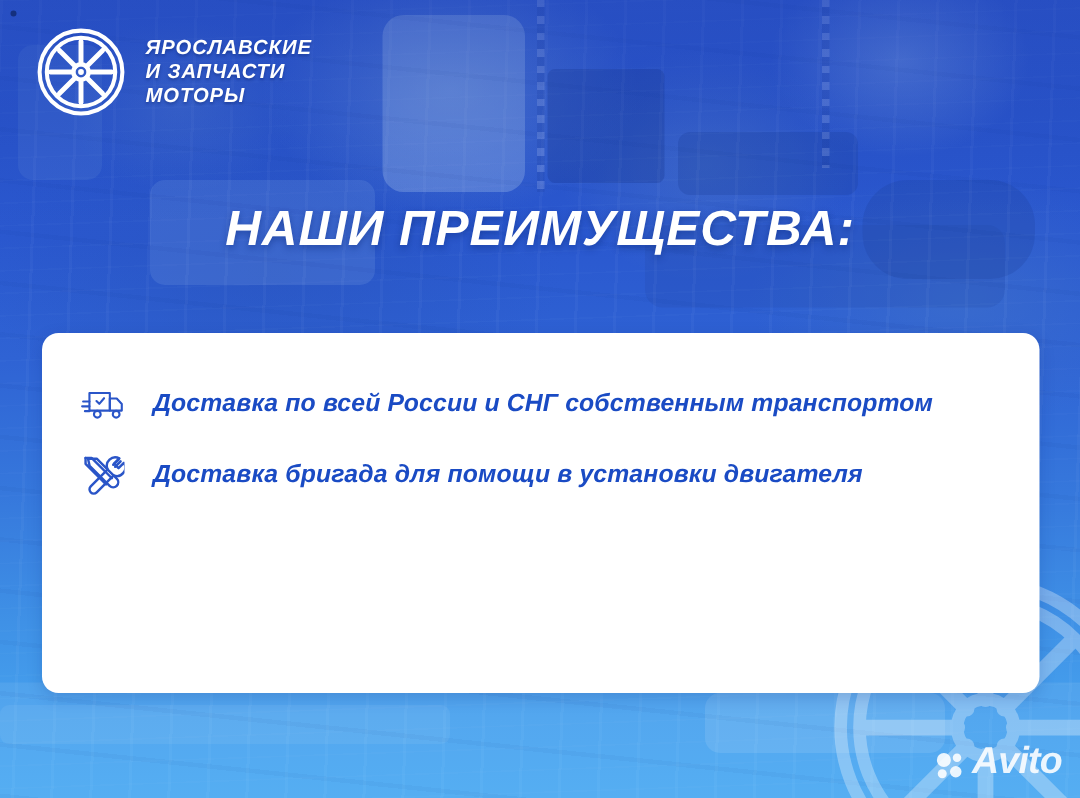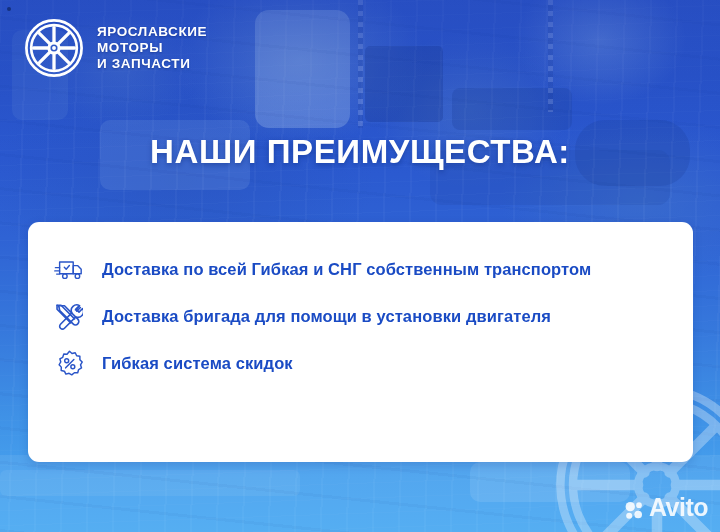--- a/index.html
+++ b/index.html
@@ -12,20 +12,21 @@
     font-family: "Liberation Sans", sans-serif;
     -webkit-font-smoothing: antialiased;
   }
 
   .banner {
     position: relative;
     width: 720px;
     height: 532px;
     overflow: hidden;
     background: #a21caf;
+    font-style: italic;
   }
 
   
   .bg-photo {
     position: absolute;
     inset: 0;
     background:
       radial-gradient(ellipse 180px 120px at 300px 60px, rgba(120,160,220,.45), rgba(120,160,220,0) 70%),
       radial-gradient(ellipse 140px 110px at 470px 110px, rgba(90,130,200,.40), rgba(90,130,200,0) 70%),
       radial-gradient(ellipse 120px 90px at 600px 40px, rgba(150,185,235,.35), rgba(150,185,235,0) 72%),
@@ -241,22 +242,22 @@
           <path d="M50 59 L50 84"></path>
           <path d="M43.6 56.4 L26 74"></path>
           <path d="M41 50 L16 50"></path>
           <path d="M43.6 43.6 L26 26"></path>
         </g>
       </g>
       <circle cx="50" cy="50" r="3.2" fill="#ffffff"></circle>
     </svg>
     <div class="logo-text">
       <div>ЯРОСЛАВСКИЕ</div>
+      <div>И ЗАПЧАСТИ</div>
       <div>МОТОРЫ</div>
-      <div>И ЗАПЧАСТИ</div>
     </div>
   </div>
 
   <div class="headline">НАШИ ПРЕИМУЩЕСТВА:</div>
 
   <div class="card">
     <ul class="benefit-list">
 
 
       <li class="benefit">
@@ -265,48 +266,37 @@
             <path d="M6 4.5 H20.5 V17 H6 Z"></path>
             <path d="M20.5 8.4 H25.4 L29 12.3 V17 H20.5 Z"></path>
             <path d="M11 10.2 L13 12.2 L16.4 8.2"></path>
             <circle cx="11.6" cy="19.6" r="2.4"></circle>
             <circle cx="25" cy="19.6" r="2.4"></circle>
             <path d="M1.5 10.5 H6"></path>
             <path d="M0.8 14 H6"></path>
             <path d="M2.8 17.4 H6"></path>
           </svg>
         </span>
-        <span class="benefit-text">Доставка по всей Гибкая и СНГ собственным транспортом</span>
+        <span class="benefit-text">Доставка по всей России и СНГ собственным транспортом</span>
       </li>
 
       <li class="benefit">
         <span class="benefit-icon">
           <svg width="28" height="28" viewBox="0 0 26 26" fill="none" stroke="currentColor" stroke-width="1.5" stroke-linecap="round" stroke-linejoin="round">
             <path d="M3.4 2.6 L8.8 2.6 L21.2 15 A3.1 3.1 0 0 1 16.8 19.4 L4.4 7 Z" transform="rotate(0 13 13)"></path>
             <path d="M22.4 3 L19 6.4 M23.6 4.2 L20.2 7.6"></path>
             <path d="M22.8 2.4 A5.2 5.2 0 0 0 15.6 9.2 L5.1 19.7 A2.6 2.6 0 0 0 8.8 23.4 L19.3 12.9 A5.2 5.2 0 0 0 25.6 5.2 L22.3 8.5 L19.5 5.7 Z"></path>
             <path d="M2.2 3.6 L6.6 2.3 L22 17.7 A2.4 2.4 0 0 1 18.6 21.1 L3.2 5.7 Z" opacity="0"></path>
             <path d="M1.9 2.1 L5.6 2.1 L18.2 14.7"></path>
             <path d="M1.9 2.1 L1.9 5.8 L14.6 18.5"></path>
           </svg>
         </span>
         <span class="benefit-text">Доставка бригада для помощи в установки двигателя</span>
       </li>
 
-      <li class="benefit">
-        <span class="benefit-icon">
-          <svg width="27" height="27" viewBox="0 0 26 26" fill="none" stroke="currentColor" stroke-width="1.4" stroke-linejoin="round">
-            <path d="M13 1.2 L15.4 3.3 L18.5 2.6 L19.9 5.5 L23 6.1 L23 9.3 L25.2 11.6 L23.6 14.3 L24.6 17.3 L21.8 18.8 L20.9 21.9 L17.7 21.9 L15.2 23.9 L12.6 22.4 L9.5 23.2 L8.1 20.4 L5 19.7 L5.1 16.5 L3 14.2 L4.6 11.5 L3.7 8.5 L6.5 7 L7.5 3.9 L10.6 4 Z"></path>
-            <circle cx="10.3" cy="10.3" r="1.9"></circle>
-            <circle cx="16.2" cy="16.2" r="1.9"></circle>
-            <path d="M17.2 9.2 L9.3 17.2" stroke-linecap="round"></path>
-          </svg>
-        </span>
-        <span class="benefit-text">Гибкая система скидок</span>
-      </li>
 
     </ul>
   </div>
 
   <div class="avito">
     <svg class="avito-dots" viewBox="0 0 24 24">
       <circle cx="7.5" cy="8" r="5.6" fill="rgba(255,255,255,.95)"></circle>
       <circle cx="18" cy="6.2" r="3.4" fill="rgba(255,255,255,.95)"></circle>
       <circle cx="6.2" cy="19" r="3.6" fill="rgba(255,255,255,.95)"></circle>
       <circle cx="17" cy="17.4" r="4.6" fill="rgba(255,255,255,.95)"></circle>

